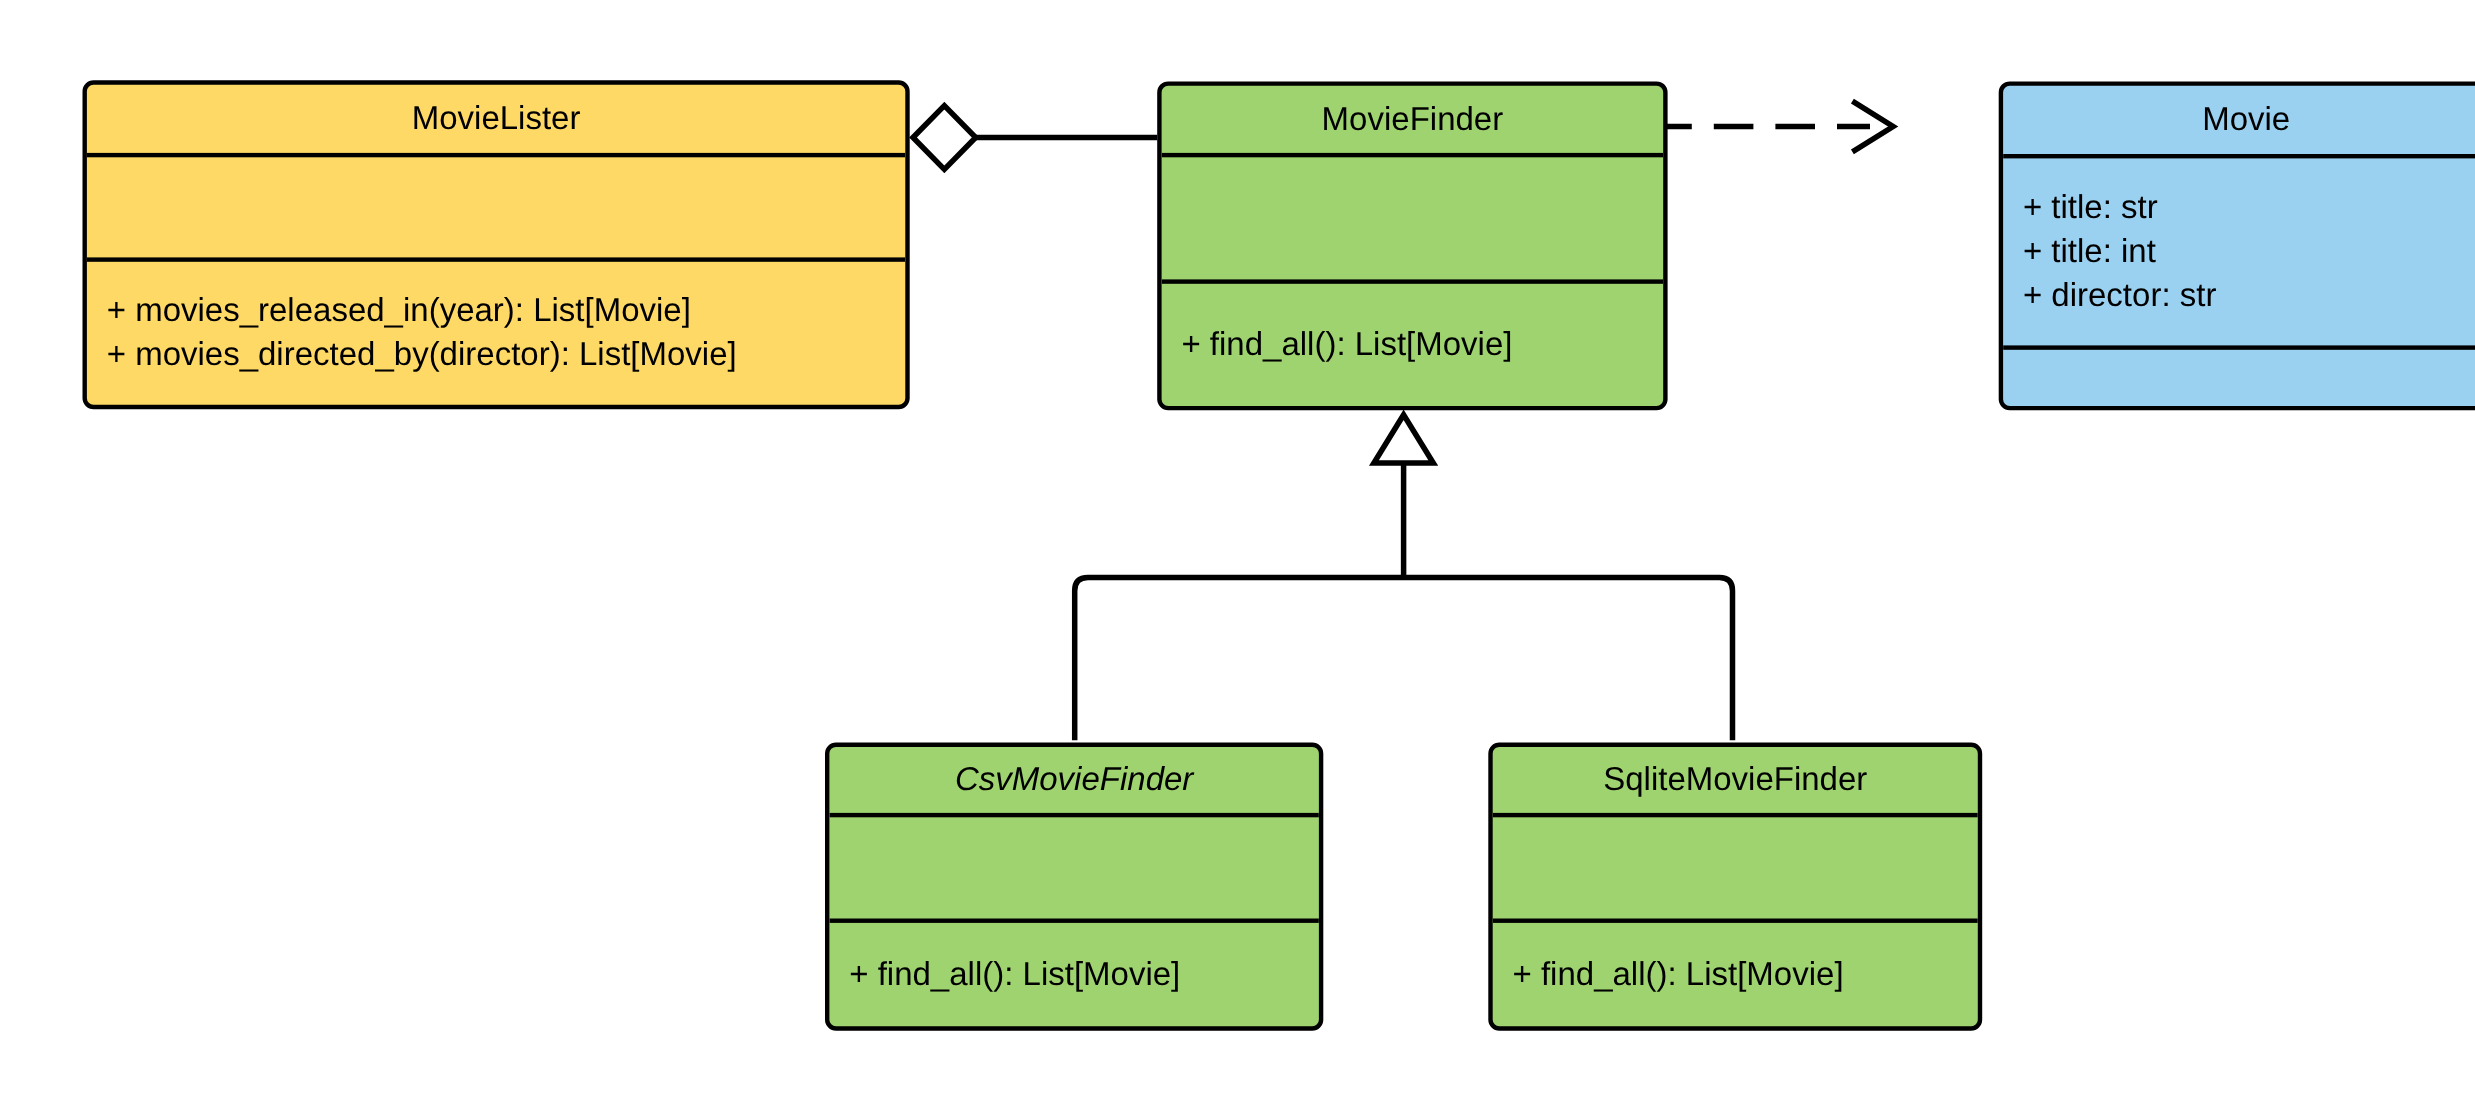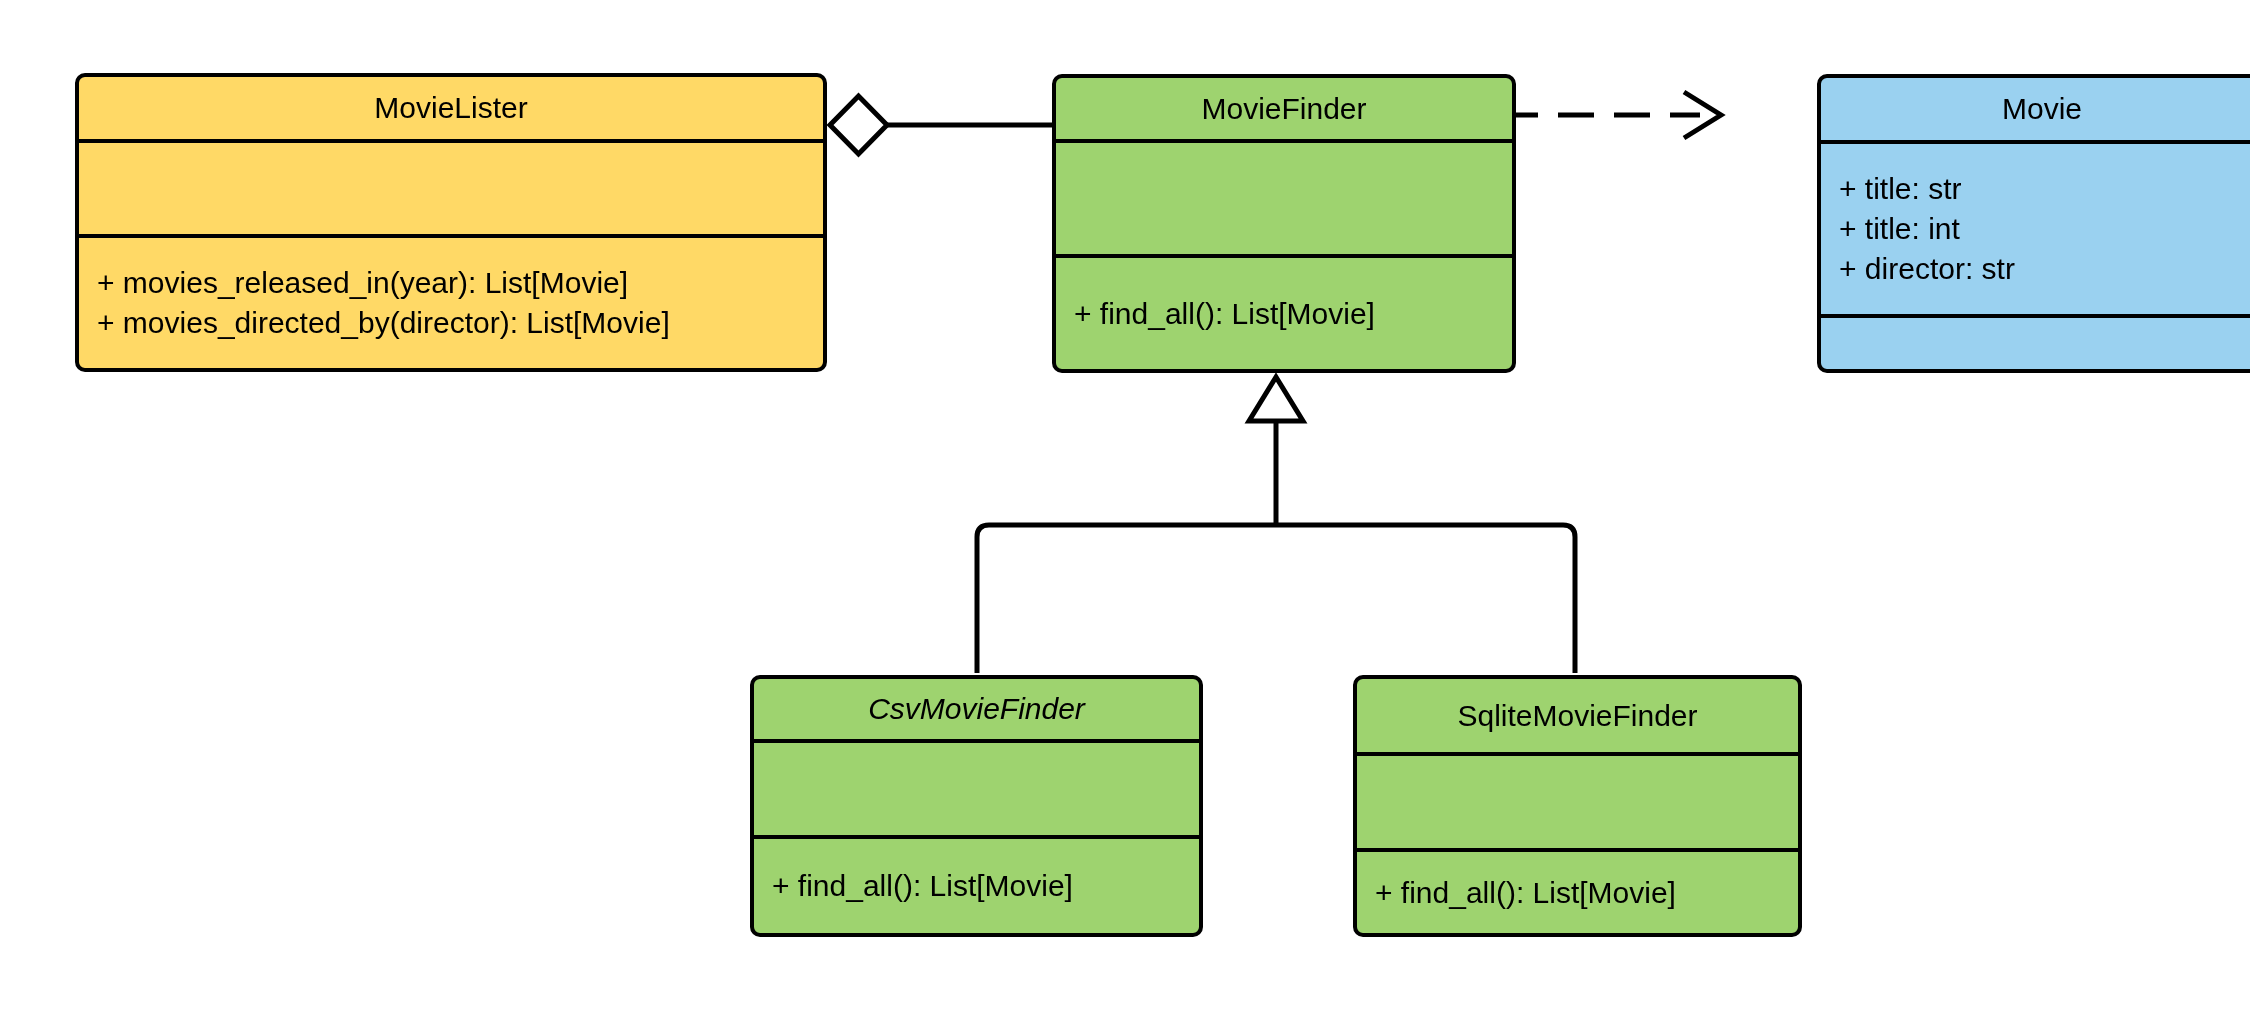--- a/index.html
+++ b/index.html
@@ -116,20 +116,20 @@
 
   <div class="uml-class" style="left: 750px; top: 675px; width: 453px; height: 262px; background-color: rgb(158, 211, 111);">
     <div class="sec divided title" style="height:64px;font-style:italic;">CsvMovieFinder</div>
     <div class="sec divided members" style="height:96px;"></div>
     <div class="sec members grow">
       <div class="line">+ find_all(): List[Movie]</div>
     </div>
   </div>
 
   <div class="uml-class" style="left: 1353px; top: 675px; width: 449px; height: 262px; background-color: rgb(158, 211, 111);">
-    <div class="sec divided title" style="height:77px;text-align:center;">SqliteMovieFinder</div>
+    <div class="sec divided title" style="height:64px;text-align:center;">SqliteMovieFinder</div>
     <div class="sec divided members" style="height:96px;"></div>
     <div class="sec members grow">
       <div class="line">+ find_all(): List[Movie]</div>
     </div>
   </div>
 
 </div>
 
 </body></html>

